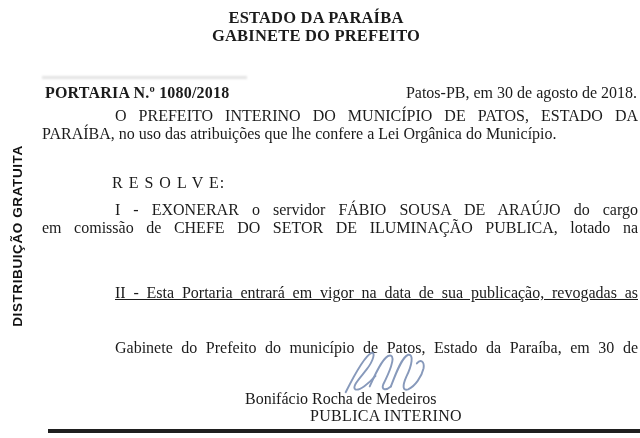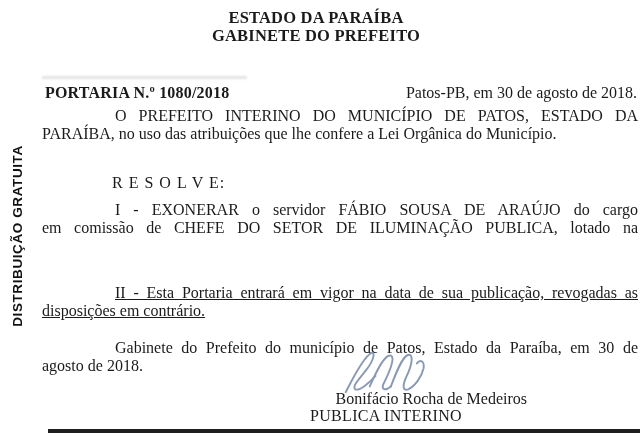--- a/index.html
+++ b/index.html
@@ -68,21 +68,21 @@
     letter-spacing:0.6px;
     text-align:center;
     color:#111;
   }
   
   .signature-svg{
     position:absolute;left:338px;top:348px;width:100px;height:50px;
   }
   .sig-name{
     position:absolute;left:245px;top:390px;width:282px;
-    text-align:right;font-size:16px;line-height:17px;
+    text-align:left;font-size:16px;line-height:17px;
   }
   .sig-title{
     position:absolute;left:245px;top:407px;width:282px;
     text-align:center;font-size:16px;line-height:17px;
     letter-spacing:0.3px;
   }
   
   .bottom-rule{
     position:absolute;top:429px;left:48px;width:592px;height:4px;
     background:#1f1f1f;
@@ -114,26 +114,24 @@
 
   <div class="resolve-line">R E S O L V E:</div>
 
   <div class="para" style="top:201px;">
     <div class="line indent">I - EXONERAR o servidor FÁBIO SOUSA DE ARAÚJO do cargo</div>
     <div class="line">em comissão de CHEFE DO SETOR DE ILUMINAÇÃO PUBLICA, lotado na</div>
   </div>
 
   <div class="para" style="top:284px;text-decoration:underline;">
     <div class="line indent">II - Esta Portaria entrará em vigor na data de sua publicação, revogadas as</div>
-    <div class="line last">disposições em contrário.</div>
   </div>
 
   <div class="para" style="top:339px;">
     <div class="line indent">Gabinete do Prefeito do município de Patos, Estado da Paraíba, em 30 de</div>
-    <div class="line last">agosto de 2018.</div>
   </div>
 
   <svg class="signature-svg" viewBox="0 0 100 52">
     <g fill="none" stroke="#7b8fb4" stroke-width="2" stroke-linecap="round" opacity="0.9">
       <path d="M6,46 C14,30 26,8 33,5 C37,4 35,13 28,22 C21,31 12,40 16,43 C20,45 30,37 37,29"></path>
       <path d="M31,40 C39,22 47,6 53,8 C58,10 51,26 45,38 C43,43 47,45 53,40"></path>
       <path d="M53,40 C59,24 65,9 71,7 C77,6 75,18 69,30 C65,39 65,45 71,43 C78,40 85,30 87,21 C88,14 84,11 80,16"></path>
     </g>
   </svg>
 

